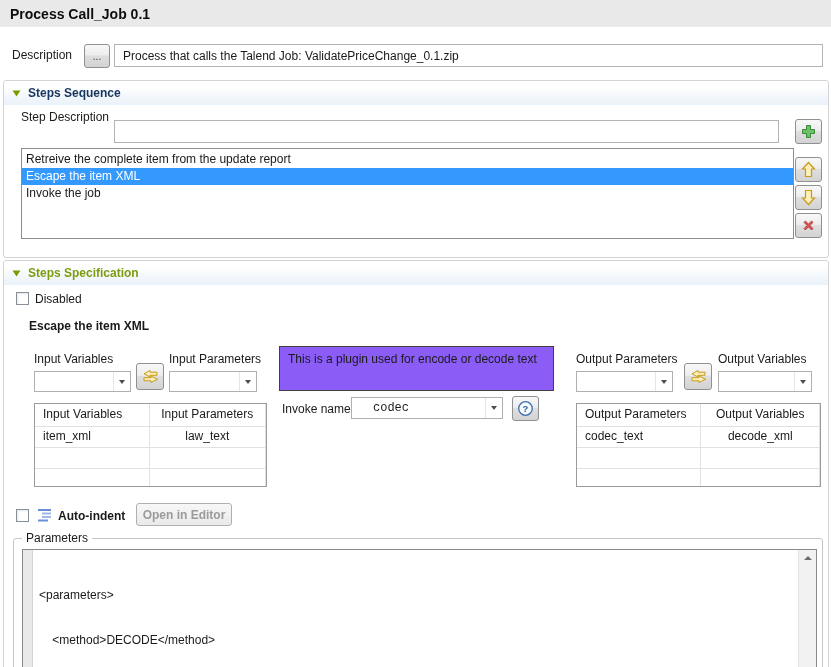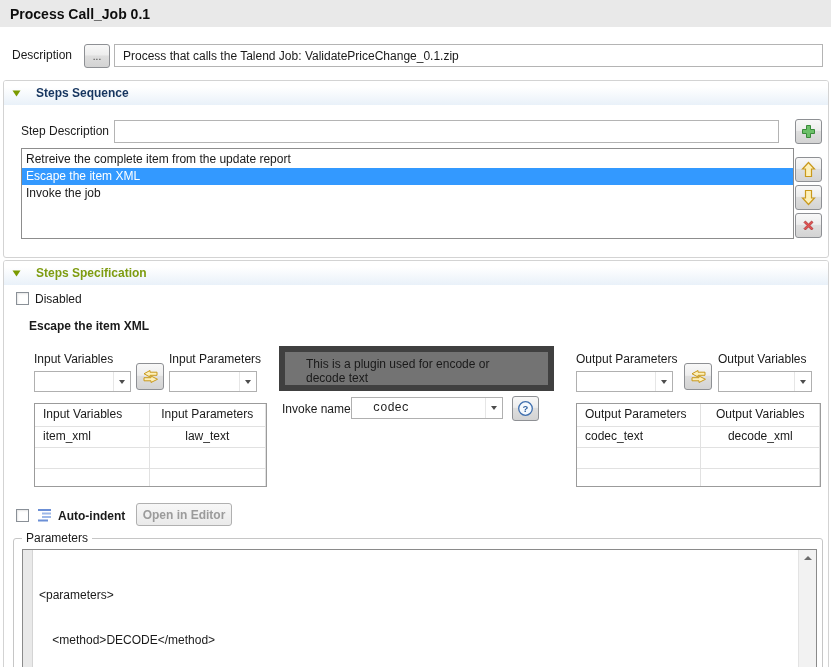--- a/index.html
+++ b/index.html
@@ -11,21 +11,21 @@
   .titlebar-title{font-weight:bold;font-size:14px;color:#0d0d0d;}
 
   .lbl{color:#1a1a1a;white-space:nowrap;}
   .txt{border:1px solid #b4b4b4;background:#fff;font:12px "Liberation Sans",sans-serif;color:#1a1a1a;padding:2px 8px;outline:none;}
 
   .btn7{border:1px solid #8e9094;border-radius:3px;display:flex;align-items:center;justify-content:center;
         background:linear-gradient(180deg,#f8f8f8,#ededed 45%,#dedede 50%,#d3d3d3);cursor:default;}
   .btn7.disabled{border-color:#b0b0b0;background:linear-gradient(180deg,#f7f7f7,#eaeaea);color:#9b9b9b;font-weight:bold;}
 
   .section{border:1px solid #d3d3d3;border-radius:3px;background:#fff;}
-  .sec-head{height:24px;display:flex;align-items:center;gap:15px;padding-left:8px;
+  .sec-head{height:24px;display:flex;align-items:center;gap:7px;padding-left:8px;
             background:linear-gradient(180deg,#ffffff 25%,#e9f1f9 100%);border-radius:2px 2px 0 0;}
   .sec-title{font-weight:bold;font-size:12px;}
   .sec-title.dark{color:#16355f;}
   .sec-title.olive{color:#7e9c11;}
 
   .listbox{border:1px solid #8d8d8d;background:#fff;overflow:hidden;padding-top:2px;}
   .list-item{height:17px;line-height:17px;padding-left:4px;white-space:nowrap;}
   .list-item.selected{background:#3399ff;color:#fff;}
 
   .checkbox{width:13px;height:13px;background:#fff;border:1px solid #8a9097;box-shadow:inset 1px 1px 2px rgba(0,0,0,0.10);}
@@ -37,21 +37,21 @@
   .tbl{border:1px solid #9b9b9b;background:#fff;overflow:hidden;}
   .tr{display:flex;border-bottom:1px solid #e1e1e1;height:20px;line-height:19px;}
   .tr.th{height:22px;line-height:21px;}
   .tr:last-child{border-bottom:none;}
   .td{border-right:1px solid #e1e1e1;padding:0 8px;overflow:hidden;white-space:nowrap;}
   .td:last-child{border-right:none;flex:1;padding:0;}
   .td.center{text-align:center;}
   .t-in .c1{width:100px;} .t-in .c2{width:102px;}
   .t-out .c1{width:108px;} .t-out .c2{width:102px;}
 
-  .group-box{border:6px solid #404040;background:#737373;padding:5px 21px;}
+  .group-box{border:1px solid #404040;background:#8b5cf6;padding:5px 8px;}
 
   .fieldset{border:1px solid #c6c6c6;border-radius:3px;background:#fff;}
   .legend{position:absolute;top:-8px;left:8px;background:#fff;padding:0 4px;}
   .editor{border:1px solid #8a8a8a;background:#fff;}
   .gutter{position:absolute;left:0;top:0;bottom:0;width:9px;background:#e9e9e9;border-right:1px solid #d4d4d4;}
   .code{position:absolute;left:16px;top:8px;white-space:pre;line-height:15px;}
   .vscroll{position:absolute;right:0;top:0;bottom:0;width:17px;background:#f2f2f2;border-left:1px solid #e3e3e3;}
   .scroll-btn{height:16px;display:flex;align-items:center;justify-content:center;}
   .arr-up{width:0;height:0;border-left:4px solid transparent;border-right:4px solid transparent;border-bottom:4px solid #6c6c6c;}
 </style>
@@ -71,21 +71,21 @@
   <input class="abs txt" style="left: 114px; top: 44px; width: 709px; height: 23px;" value="Process that calls the Talend Job: ValidatePriceChange_0.1.zip">
 
   <div class="abs section" style="left:3px;top:80px;width:826px;height:178px;">
     <div class="sec-head">
       <svg width="9" height="7">
           <path d="M0.5 0.5 H8.5 L4.5 6.5 Z" fill="#7a9a00"></path>
         </svg>
       <span class="sec-title dark">Steps Sequence</span>
     </div>
 
-    <span class="abs lbl" style="left:17px;top:43px;text-align:center;">Step Description</span>
+    <span class="abs lbl" style="left:17px;top:29px;text-align:center;">Step Description</span>
     <input class="abs txt" style="left: 110px; top: 39px; width: 665px; height: 23px;" value="">
 
     <div class="abs listbox" style="left:17px;top:67px;width:773px;height:91px;">
       <div class="list-item">Retreive the complete item from the update report</div>
       <div class="list-item selected">Escape the item XML</div>
       <div class="list-item">Invoke the job</div>
     </div>
 
     <div class="abs btn7" style="left:791px;top:38px;width:27px;height:25px;">
       <svg width="15" height="15" viewBox="0 0 15 15">

